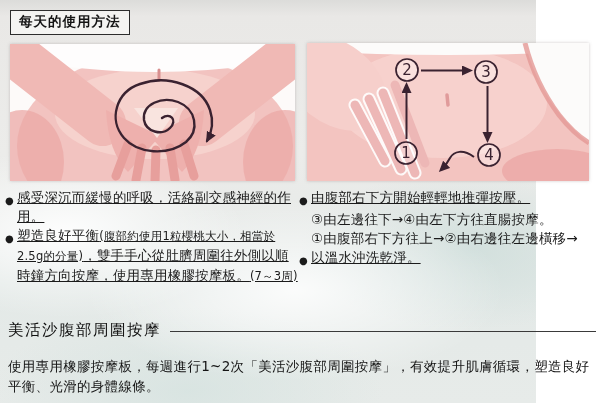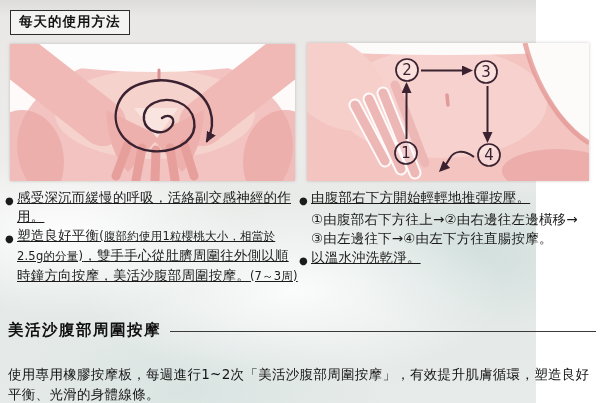--- a/index.html
+++ b/index.html
@@ -34,25 +34,25 @@
   .bullet-item { display:flex; }
   .bullet { flex:0 0 12px; font-size:10px; padding-top:3px; color:#1b1b1b; }
   .btext { flex:1;text-decoration:underline; }
   .small { font-size:11.5px; }
   .subline { margin-left:12px; }
 
   .bottom-title-row {
     position:absolute; left:8px; top:320px; width:588px;
     display:flex; align-items:center;
   }
-  .bottom-title { font-size:15.5px; font-weight:bold; color:#101010; letter-spacing:1.5px; white-space:nowrap; }
+  .bottom-title { font-size:15.5px; font-weight:normal; color:#101010; letter-spacing:1.5px; white-space:nowrap; }
   .title-rule { flex:1; height:0; border-top:1.5px solid #3a3a3a; margin-left:9px; margin-top:2px; }
 
   .bottom-para {
-    position:absolute; left:8px; top:364px; width:586px;
+    position:absolute; left:8px; top:356px; width:586px;
     font-size:13.5px; line-height:20px; color:#141414; letter-spacing:0.3px;
   }
 </style>
 </head>
 <body>
 
 <div class="page">
 
   <div class="header-box">
     <span>每天的使用方法</span>
@@ -146,31 +146,31 @@
     </svg>
   </figure>
 
   <div class="col col-left">
     <div class="bullet-item">
       <span class="bullet">●</span>
       <span class="btext">感受深沉而緩慢的呼吸，活絡副交感神經的作用。</span>
     </div>
     <div class="bullet-item">
       <span class="bullet">●</span>
-      <span class="btext"><span>塑造良好平衡</span><span class="small">(腹部約使用1粒櫻桃大小，相當於2.5g的分量)</span><span>，雙手手心從肚臍周圍往外側以順時鐘方向按摩，美活沙腹部周圍按摩。</span><span class="small">(7～3周)</span></span>
+      <span class="btext"><span>塑造良好平衡</span><span class="small">(腹部約使用1粒櫻桃大小，相當於2.5g的分量)</span><span>，雙手手心從肚臍周圍往外側以順時鐘方向按摩，使用專用橡膠按摩板。</span><span class="small">(7～3周)</span></span>
     </div>
   </div>
 
   <div class="col col-right">
     <div class="bullet-item">
       <span class="bullet">●</span>
       <span class="btext">由腹部右下方開始輕輕地推彈按壓。</span>
     </div>
+    <div class="subline">③由左邊往下→④由左下方往直腸按摩。</div>
     <div class="subline">①由腹部右下方往上→②由右邊往左邊橫移→</div>
-    <div class="subline">③由左邊往下→④由左下方往直腸按摩。</div>
     <div class="bullet-item">
       <span class="bullet">●</span>
       <span class="btext">以溫水沖洗乾淨。</span>
     </div>
   </div>
 
   <div class="bottom-title-row">
     <span class="bottom-title">美活沙腹部周圍按摩</span>
     <span class="title-rule"></span>
   </div>

